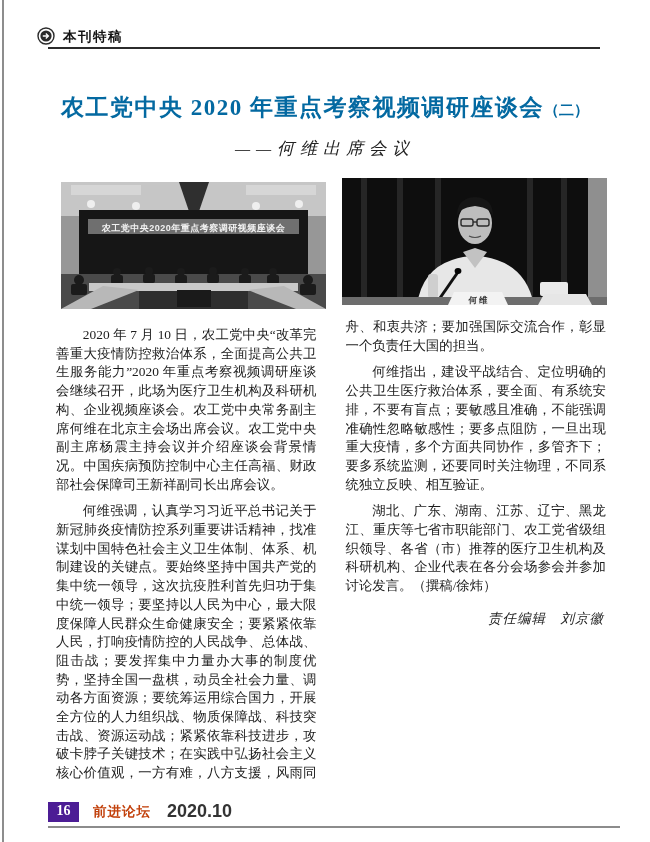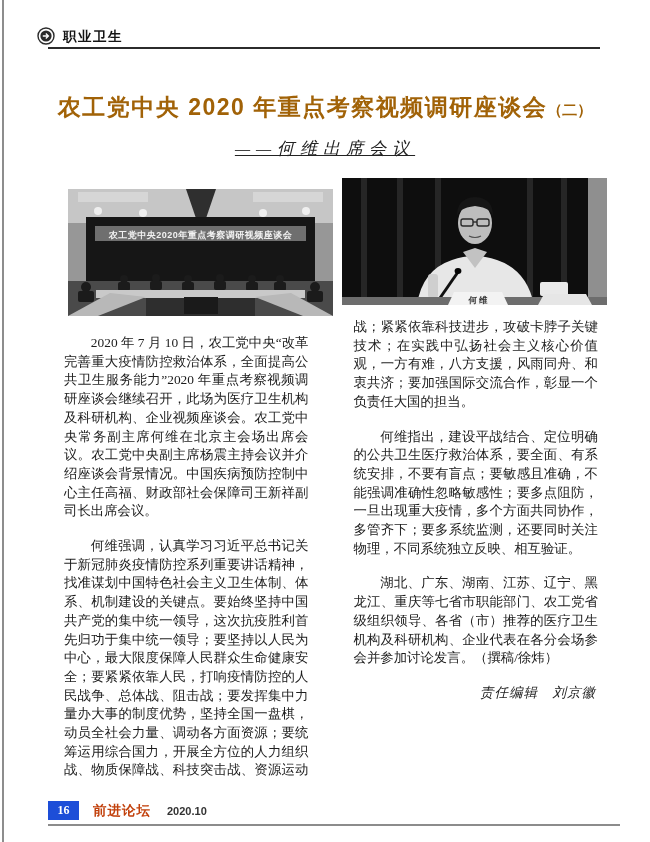--- a/index.html
+++ b/index.html
@@ -8,70 +8,70 @@
   .edge-line{position:absolute;left:2px;top:0;width:1.5px;height:842px;background:#8d8d8d;}
 
   
   .hdr-icon{position:absolute;left:37px;top:27px;width:18px;height:18px;}
   .hdr-label{position:absolute;left:63px;top:28px;font-family:"Liberation Sans",sans-serif;
              font-weight:700;font-size:13.5px;letter-spacing:1.5px;color:#141414;}
   .hdr-rule{position:absolute;left:48px;top:47px;width:552px;height:2px;background:#2b2b2b;}
 
   
   .title{position:absolute;left:0;top:92px;width:650px;margin:0;text-align:center;
-         font-family:Liberation Sans, sans-serif;font-weight:700;font-size:23px;
-         letter-spacing:1.5px;color:#a16207;}
+         font-family:Liberation Serif, serif;font-weight:700;font-size:23px;
+         letter-spacing:1.5px;color:#0369a1;}
   .title-suffix{font-size:15px;font-weight:700;letter-spacing:0;}
   .subtitle{position:absolute;left:0;top:137px;width:650px;text-align:center;
-            font-style:italic;font-size:17px;letter-spacing:6px;color:#222;text-decoration:underline;}
+            font-style:italic;font-size:17px;letter-spacing:6px;color:#222;}
 
   
   .photo{position:absolute;top:178px;width:265px;height:127px;}
   .photo-left{left:57px;}
   .photo-right{left:342px;}
   .photo svg{display:block;width:100%;height:100%;}
 
   
   .article{position:absolute;left:48px;top:318px;width:566px;height:474px;
            column-count:2;column-gap:13px;column-fill:auto;
            text-align:justify;font-size:13.4px;line-height:18.7px;color:#1c1c1c;}
-  .article p{margin:16px;text-indent:2em;}
+  .article p{margin:8px;text-indent:2em;}
   .article .editor{text-indent:0;text-align:right;font-style:italic;margin-top:14px;
                    font-size:13.5px;letter-spacing:1px;padding-right:2px;color:#222;}
 
   
   .footer{position:absolute;left:48px;top:801px;width:572px;display:flex;align-items:center;
           gap:0;border-bottom:2.5px solid #8c8c8c;padding-bottom:4px;}
-  .page-badge{display:inline-block;width:31px;text-align:center;background:#1d4ed8;color:#fff;
-              font-size:12px;font-weight:700;padding:1.5px 0 2.5px 0;}
+  .page-badge{display:inline-block;width:31px;text-align:center;background:#4c1d95;color:#fff;
+              font-size:14px;font-weight:700;padding:1.5px 0 2.5px 0;}
   .journal{margin-left:14px;font-family:"Liberation Sans",sans-serif;font-weight:700;
            font-size:13.5px;color:#c2410c;letter-spacing:1px;}
   .issue{margin-left:16px;font-family:"Liberation Sans",sans-serif;font-weight:700;
-         font-size:11px;color:#333;}
+         font-size:18px;color:#333;}
 </style>
 </head>
 <body>
 
 <div class="page">
   <div class="edge-line"></div>
 
   <span class="hdr-icon">
     <svg viewBox="0 0 18 18">
       <circle cx="9" cy="9" r="8" fill="none" stroke="#2b2b2b" stroke-width="1.4"></circle>
       <circle cx="9" cy="9" r="5.6" fill="#2b2b2b"></circle>
       <path d="M5.8 9 H11 M8.8 6.6 L11.4 9 L8.8 11.4" fill="none" stroke="#ffffff" stroke-width="1.3"></path>
     </svg>
   </span>
-  <span class="hdr-label">职业卫生</span>
+  <span class="hdr-label">本刊特稿</span>
   <div class="hdr-rule"></div>
 
   <h1 class="title"><span>农工党中央 2020 年重点考察视频调研座谈会</span><span class="title-suffix">（二）</span></h1>
   <div class="subtitle">——何维出席会议</div>
 
-  <figure class="photo photo-left" style="margin:11px;">
+  <figure class="photo photo-left" style="margin:4px;">
     <svg viewBox="0 0 265 127" preserveAspectRatio="none">
       <rect x="0" y="0" width="265" height="127" fill="#a8a8a8"></rect>
       <rect x="0" y="0" width="265" height="34" fill="#c6c6c6"></rect>
       <rect x="10" y="3" width="70" height="10" fill="#d6d6d6"></rect>
       <rect x="185" y="3" width="70" height="10" fill="#d6d6d6"></rect>
       <circle cx="30" cy="22" r="4" fill="#efefef"></circle>
       <circle cx="75" cy="24" r="4" fill="#efefef"></circle>
       <circle cx="195" cy="24" r="4" fill="#efefef"></circle>
       <circle cx="238" cy="22" r="4" fill="#efefef"></circle>
       <polygon points="118,0 148,0 133,44" fill="#2f2f2f"></polygon>

